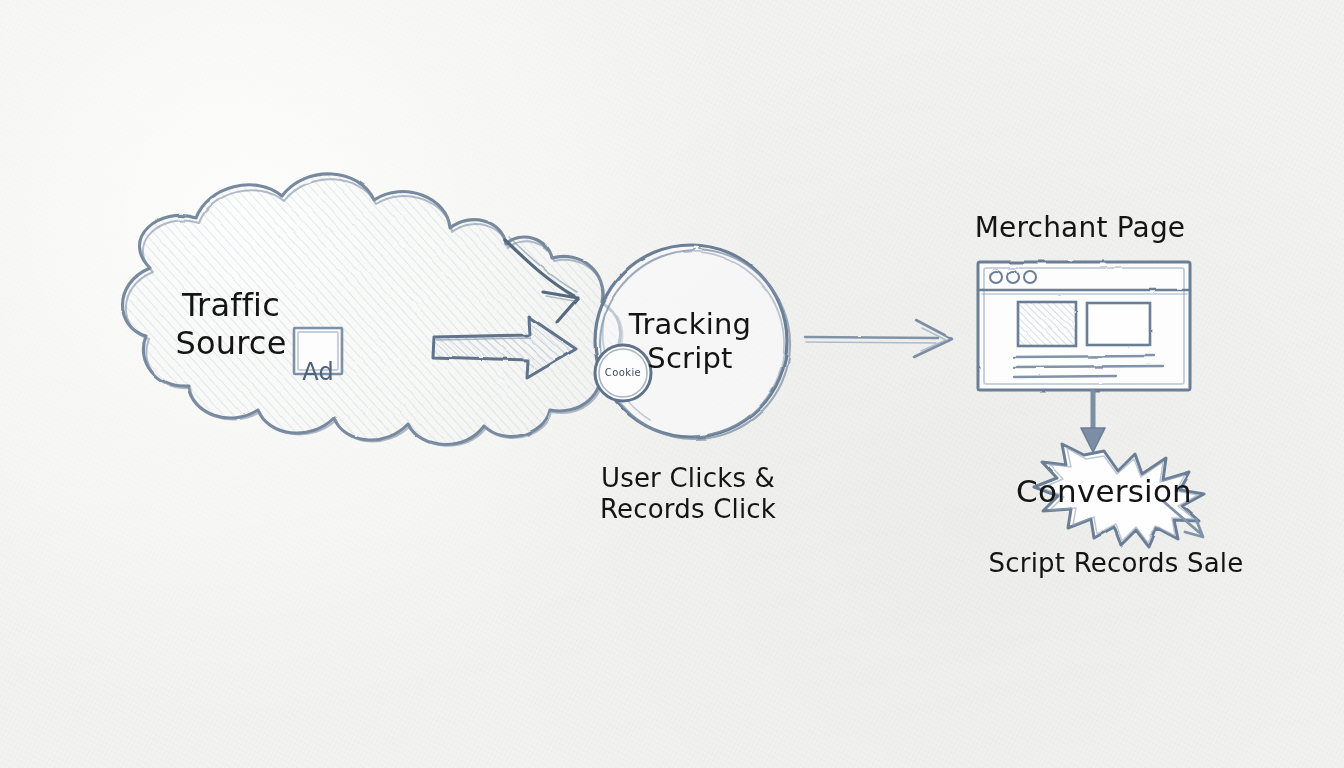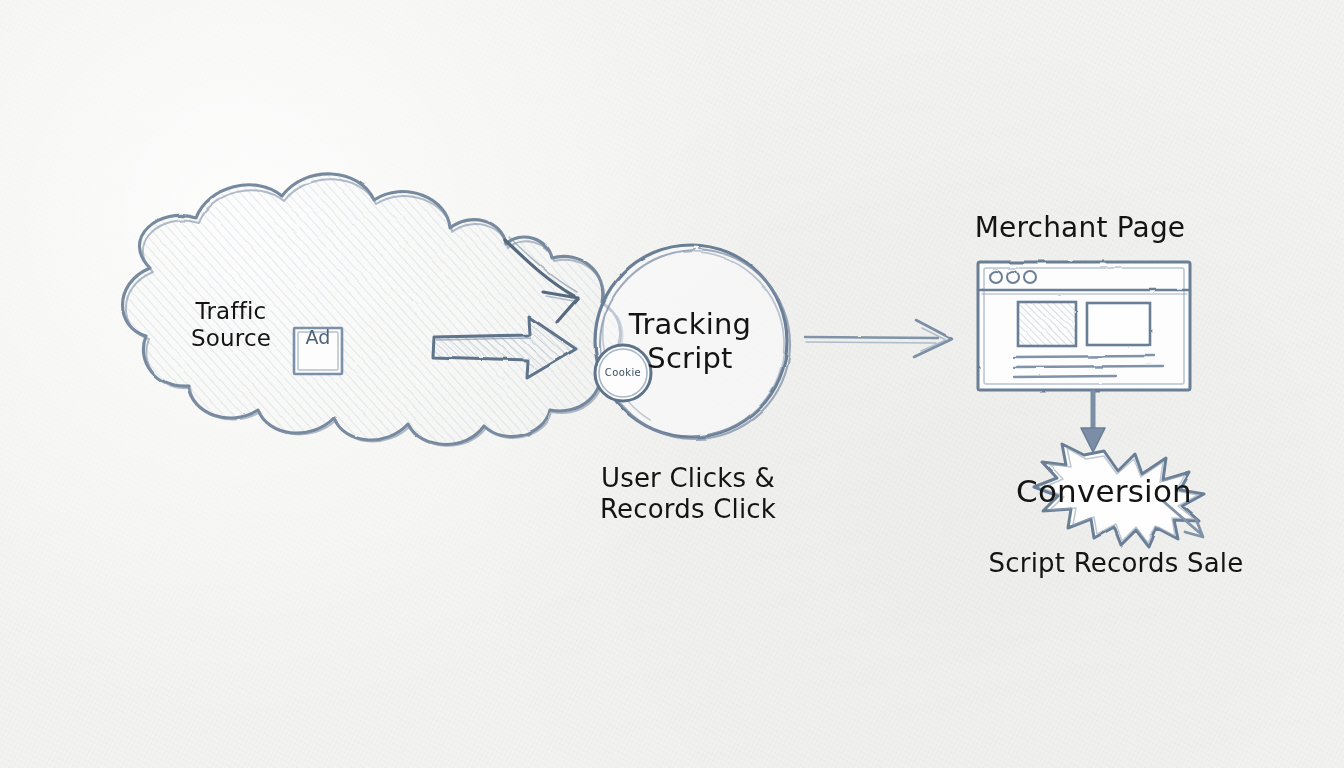--- a/index.html
+++ b/index.html
@@ -38,22 +38,22 @@
     font-family: "DejaVu Sans", sans-serif;
     font-weight: 400;
     white-space: nowrap;
     letter-spacing: 0.2px;
     line-height: 1.18;
     text-align: center;
     transform: translate(-50%, -50%);
     -webkit-font-smoothing: antialiased;
   }
   .lbl.multi { white-space: pre-line; }
-  #label-traffic-source  { left:231px; top:325px; font-size:23px; }
-  #label-ad-badge        { left:318px; top:337px; font-size:19px; color:#4e6379; }
+  #label-traffic-source  { left:231px; top:325px; font-size:32px; }
+  #label-ad-badge        { left:318px; top:372px; font-size:24px; color:#4e6379; }
   #label-affiliate-link  { left:615px; top:206px; font-size:28px; }
   #label-tracking-script { left:690px; top:341px; font-size:29px; }
   #label-cookie          { left:623px; top:373px; font-size:10px; color:#3c4d61; letter-spacing:0.4px; }
   #label-user-clicks     { left:688px; top:494px; font-size:26px; }
   #label-merchant-page   { left:1080px; top:228px; font-size:28px;text-align:right; }
   #label-conversion      { left:1104px; top:491px; font-size:31px;text-align:right; }
   #label-records-sale    { left:1116px; top:563px; font-size:26px; }
 </style>
 </head>
 <body>

